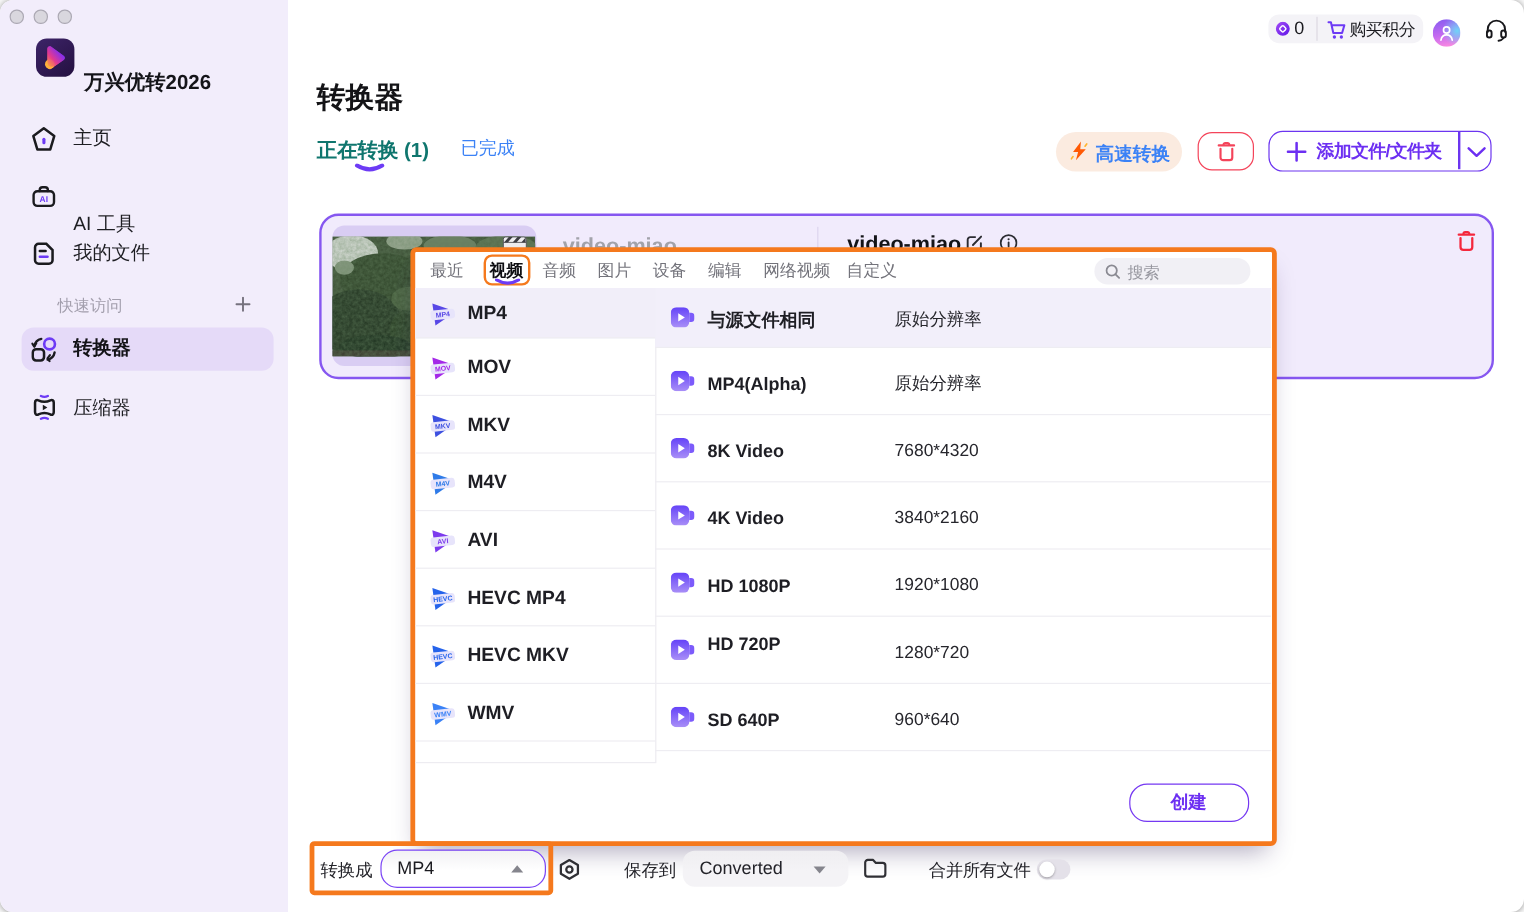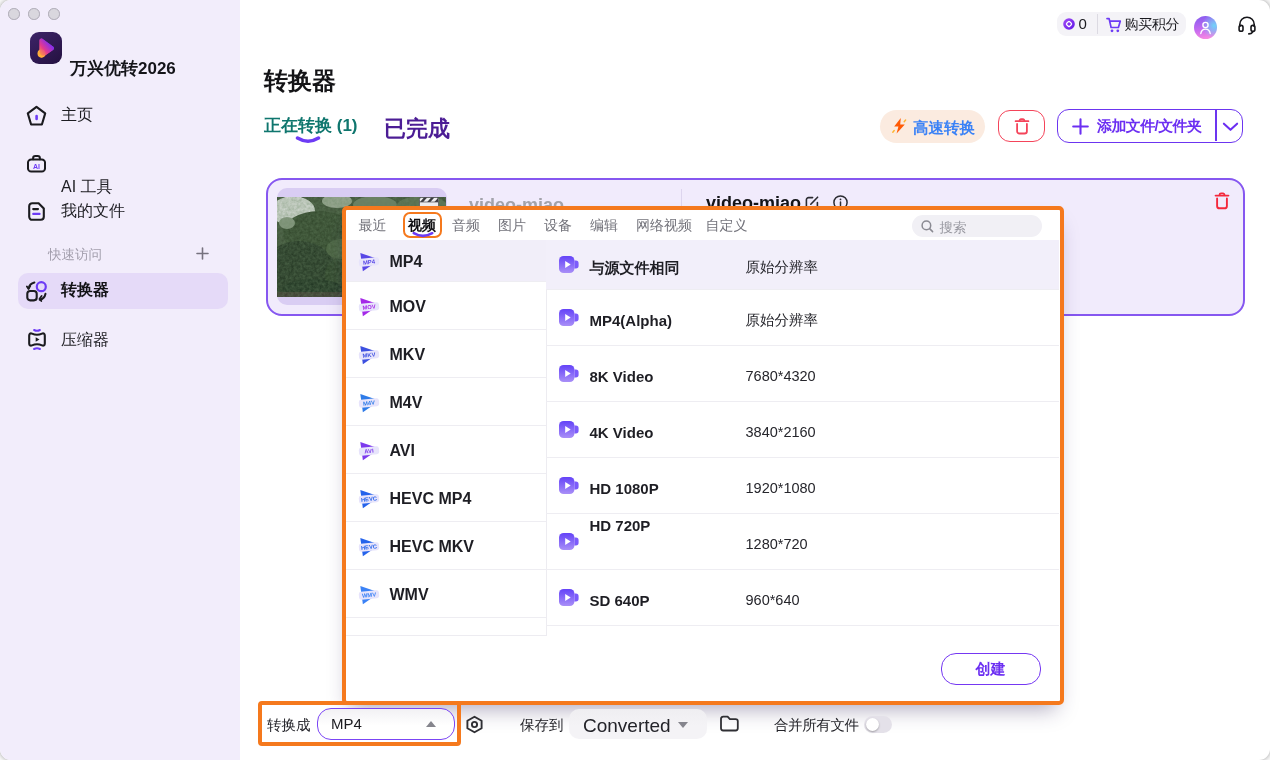--- a/index.html
+++ b/index.html
@@ -119,21 +119,21 @@
   <rect x="1.1" y="10.4" width="3.9" height="5.9" rx="1.9" fill="none" stroke="#17171B" stroke-width="1.6"></rect>
   <rect x="13" y="10.4" width="3.9" height="5.9" rx="1.9" fill="none" stroke="#17171B" stroke-width="1.6"></rect>
   <path d="M14.8,16.9 q-1.5,1.9 -4,2" fill="none" stroke="#17171B" stroke-width="1.6" stroke-linecap="round"></path>
 </svg>
 
 <div class="abs" style="left:264px;top:65px;font-size:24px;font-weight:700;color:#141417;">转换器</div>
 <div class="abs" style="left:264px;top:114px;font-size:17px;font-weight:700;color:#0f766e;">正在转换 (1)</div>
 <svg class="abs" style="left:295px;top:135.5px;" width="26" height="8" viewBox="0 0 26 8">
       <path d="M2.5,2 Q13,8.4 23.5,2" fill="none" stroke="#6D3BF5" stroke-width="3.4" stroke-linecap="round"></path>
     </svg>
-<div class="abs" style="left:384px;top:114px;font-size:22px;font-weight:700;color:#4c1d95;">已完成</div>
+<div class="abs" style="left:384px;top:114px;font-size:15px;font-weight:400;color:#3b82f6;">已完成</div>
 
 <div class="abs" style="left:880px;top:110px;width:105px;height:33px;border-radius:17px;background:#FBEBE0;"></div>
 <svg class="abs" style="left:892px;top:117px;" width="15" height="19" viewBox="0 0 15 19">
   <path d="M8.8,1 L2.2,9.6 h4.2 L4.6,16.6 L12.8,7.4 H8.2 Z" fill="#FF5A05"></path>
   <path d="M2.2,13.5 l-1.4,1.8 M13.6,3 l-1.4,1.8" stroke="#FFB42C" stroke-width="1.4" stroke-linecap="round"></path>
 </svg>
 <div class="abs" style="left:913px;top:118px;font-size:15.5px;font-weight:700;color:#3b82f6;">高速转换</div>
 
 <div class="abs" style="left:998px;top:110px;width:47px;height:32px;border-radius:12px;border:1.5px solid #F4445A;background:#fff;">
   <svg style="position:absolute;left:15px;top:7px;" width="16" height="17" viewBox="0 0 16 17">
@@ -327,21 +327,21 @@
 <div class="rrow" style="top:247.3px;height:56px;"></div>
 <svg class="abs" style="left:213.5px;top:266.8px;" width="20" height="17" viewBox="0 0 20 17">
         <use href="#cam"></use>
       </svg>
 <div class="rlab" style="top:264.8px;line-height:21px;">HD 1080P</div>
 <div class="rres" style="top:264.8px;line-height:21px;">1920*1080</div>
 <div class="rrow" style="top:303.3px;height:56px;"></div>
 <svg class="abs" style="left:213.5px;top:322.8px;" width="20" height="17" viewBox="0 0 20 17">
         <use href="#cam"></use>
       </svg>
-<div class="rlab" style="top:302px;line-height:21px;">HD 720P</div>
+<div class="rlab" style="top:314px;line-height:21px;">HD 720P</div>
 <div class="rres" style="top:320.8px;line-height:21px;">1280*720</div>
 <div class="rrow" style="top:359.3px;height:56px;"></div>
 <svg class="abs" style="left:213.5px;top:378.8px;" width="20" height="17" viewBox="0 0 20 17">
         <use href="#cam"></use>
       </svg>
 <div class="rlab" style="top:376.8px;line-height:21px;">SD 640P</div>
 <div class="rres" style="top:376.8px;line-height:21px;">960*640</div>
 
   <div class="abs" style="left:595px;top:443px;width:100px;height:32px;border-radius:15px;border:1.6px solid #7538F2;text-align:center;line-height:29px;font-size:15px;font-weight:700;color:#6C2FF2;">创建</div>
 </div>
@@ -351,21 +351,21 @@
 <div class="abs" style="left:317px;top:707.5px;width:138px;height:32.5px;border-radius:14px;border:1.6px solid #7B45F5;background:linear-gradient(180deg,#F2F1F4 0%,#FFFFFF 55%);">
   <div style="position:absolute;left:13px;top:6.5px;font-size:15px;font-weight:500;color:#1B1B20;">MP4</div>
   <div style="position:absolute;left:108px;top:12px;width:0;height:0;border-left:5.5px solid transparent;border-right:5.5px solid transparent;border-bottom:6.5px solid #85858D;"></div>
 </div>
 <svg class="abs" style="left:464.5px;top:714.5px;" width="19" height="19" viewBox="0 0 19 19">
   <path d="M9.5,1.7 L16.6,5.8 V13.2 L9.5,17.3 L2.4,13.2 V5.8 Z" fill="none" stroke="#2F2F34" stroke-width="1.9" stroke-linejoin="round"></path>
   <circle cx="9.5" cy="9.5" r="2.6" fill="none" stroke="#2F2F34" stroke-width="1.9"></circle>
 </svg>
 <div class="abs btx" style="left:520px;top:716px;">保存到</div>
 <div class="abs" style="left:569px;top:709px;width:138px;height:30px;border-radius:10px;background:linear-gradient(180deg,#EFEEF1 0%,#F4F3F6 55%);">
-  <div style="position:absolute;left:14px;top:5.5px;font-size:19px;font-weight:500;color:#232329;">Converted</div>
+  <div style="position:absolute;left:14px;top:5.5px;font-size:15px;font-weight:500;color:#232329;">Converted</div>
   <div style="position:absolute;left:109px;top:13px;width:0;height:0;border-left:5px solid transparent;border-right:5px solid transparent;border-top:6px solid #85858D;"></div>
 </div>
 <svg class="abs" style="left:719px;top:714px;" width="21" height="19" viewBox="0 0 21 19">
   <path d="M2,4.8 a2.2,2.2 0 0 1 2.2,-2.2 h4.4 l2.3,2.5 h5.7 a2.2,2.2 0 0 1 2.2,2.2 v7 a2.2,2.2 0 0 1 -2.2,2.2 H4.2 a2.2,2.2 0 0 1 -2.2,-2.2 z" fill="none" stroke="#2F2F34" stroke-width="1.8" stroke-linejoin="round"></path>
 </svg>
 <div class="abs btx" style="left:774px;top:716px;letter-spacing:-0.4px;">合并所有文件</div>
 <div class="abs" style="left:864px;top:715.5px;width:28px;height:17px;border-radius:8.5px;background:#E4E1E9;"></div>
 <div class="abs" style="left:866px;top:717.5px;width:13px;height:13px;border-radius:50%;background:#fff;box-shadow:0 1px 2px rgba(0,0,0,.3);"></div>
 </div>
 

